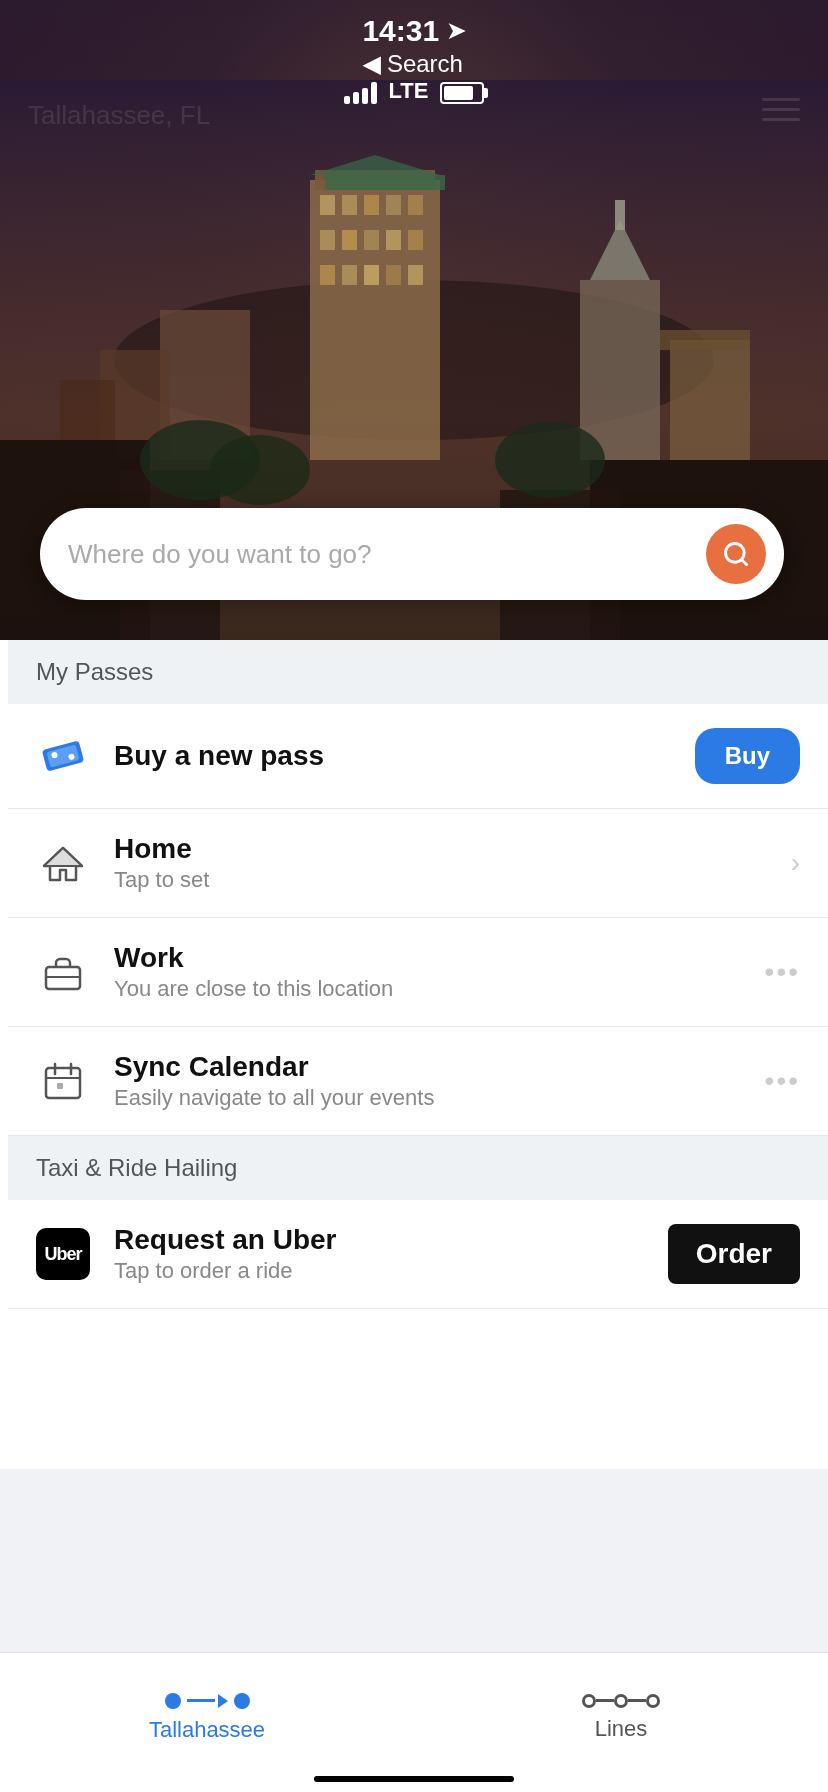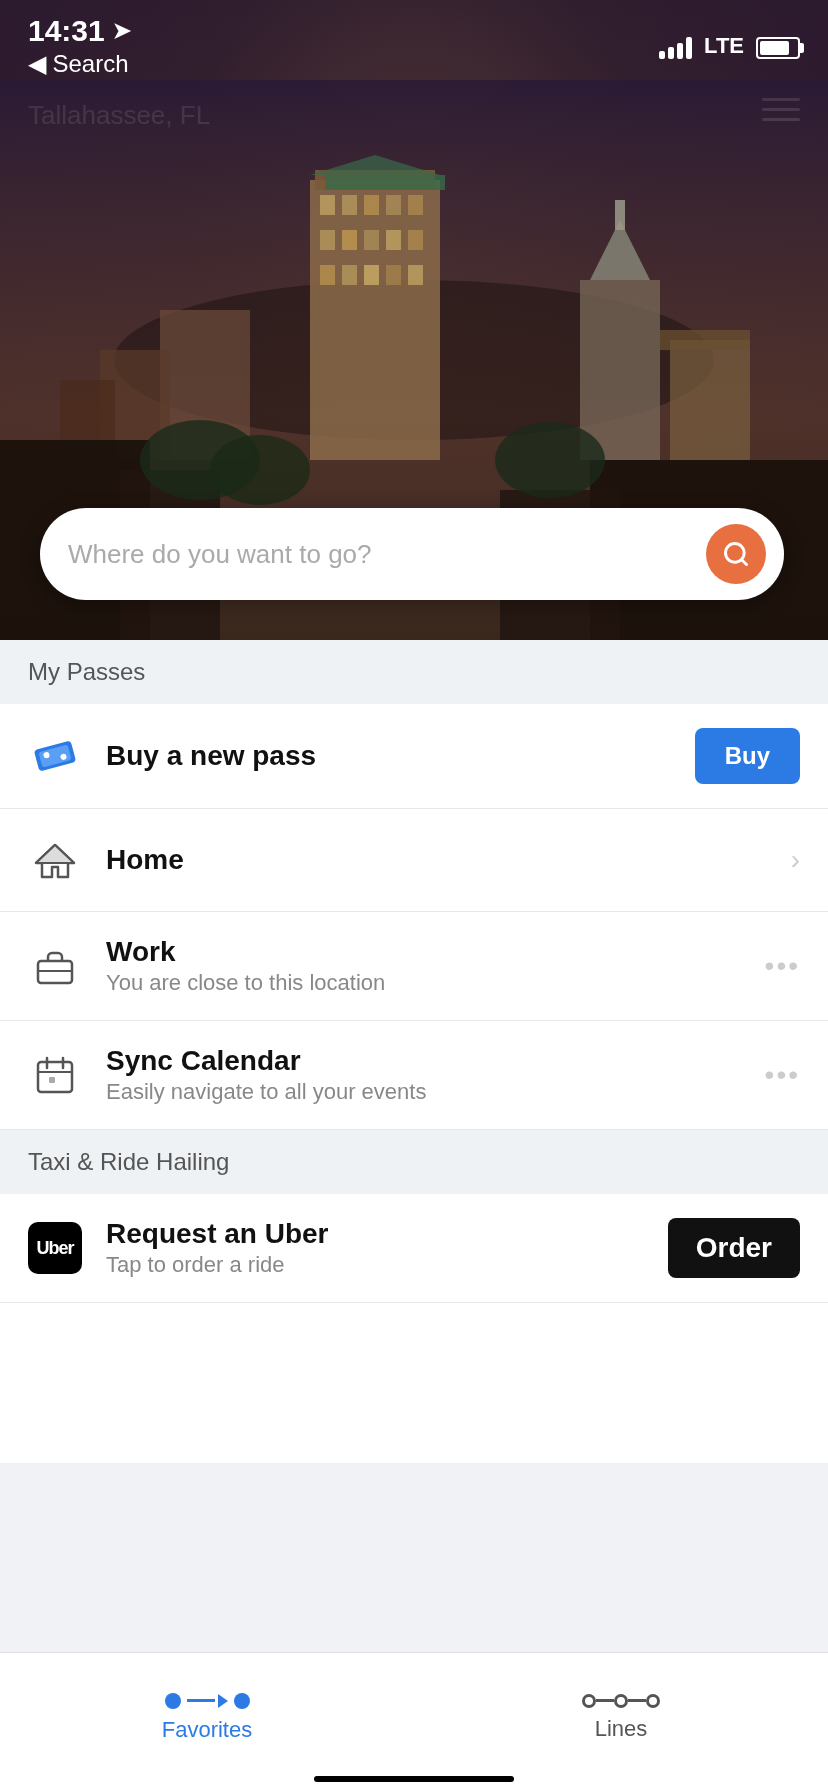--- a/index.html
+++ b/index.html
@@ -14,20 +14,21 @@
 
     
     .status-bar {
       display: flex;
       justify-content: space-between;
       align-items: center;
       padding: 14px 28px 8px 28px;
       position: absolute;
       top: 0; left: 0; right: 0;
       z-index: 10;
+      flex-direction: column;
     }
     .status-left {
       display: flex;
       flex-direction: column;
     }
     .status-time {
       font-size: 30px;
       font-weight: 700;
       color: #fff;
       display: flex;
@@ -173,20 +174,21 @@
     .search-btn svg {
       width: 28px;
       height: 28px;
       fill: #fff;
     }
 
     
     .content {
       background: #fff;
       padding-bottom: 160px;
+      padding-left: 8px;
     }
 
     
     .section-header {
       background: #eef2f5;
       padding: 18px 28px;
     }
     .section-header-row {
       display: flex;
       justify-content: space-between;
@@ -245,21 +247,21 @@
       color: #ccc;
       font-size: 28px;
       letter-spacing: 2px;
     }
 
     
     .buy-btn {
       background: #2c7be5;
       color: #fff;
       border: none;
-      border-radius: 8px;
+      border-radius: 20px;
       padding: 14px 30px;
       font-size: 24px;
       font-weight: 600;
       cursor: pointer;
     }
 
     
     .order-btn {
       background: #111;
       color: #fff;
@@ -523,20 +525,21 @@
 
   <div class="list-item">
     <div class="list-icon">
       <svg width="46" height="46" viewBox="0 0 46 46">
         <polygon points="23,8 4,26 10,26 10,40 20,40 20,30 26,30 26,40 36,40 36,26 42,26" fill="none" stroke="#555" stroke-width="2.5" stroke-linejoin="round"></polygon>
         <polygon points="23,8 4,26 42,26" fill="#ddd" stroke="#555" stroke-width="2" stroke-linejoin="round"></polygon>
       </svg>
     </div>
     <div class="list-text">
       <div class="list-title">Home</div>
+      <div class="list-subtitle">Tap to set</div>
     </div>
     <div class="list-action chevron-right">›</div>
   </div>
 
   <div class="list-item">
     <div class="list-icon">
       <svg width="46" height="46" viewBox="0 0 46 46">
         <rect x="6" y="18" width="34" height="22" rx="3" fill="none" stroke="#555" stroke-width="2.5"></rect>
         <path d="M16 18v-4a4 4 0 0 1 4-4h6a4 4 0 0 1 4 4v4" fill="none" stroke="#555" stroke-width="2.5"></path>
         <line x1="6" y1="28" x2="40" y2="28" stroke="#555" stroke-width="2"></line>
@@ -589,21 +592,21 @@
 
   <div class="tab-item">
     <div class="directions-icon">
       <div class="dir-dot"></div>
       <div class="dir-arrow">
         <div class="dir-line"></div>
         <div class="dir-arrowhead"></div>
       </div>
       <div class="dir-dot"></div>
     </div>
-    <span class="tab-label active">Favorites</span>
+    <span class="tab-label active">Tallahassee</span>
   </div>
 
 
   <div class="tab-item">
     <div class="lines-icon">
       <div class="line-circle"></div>
       <div class="line-seg"></div>
       <div class="line-circle"></div>
       <div class="line-seg"></div>
       <div class="line-circle"></div>

